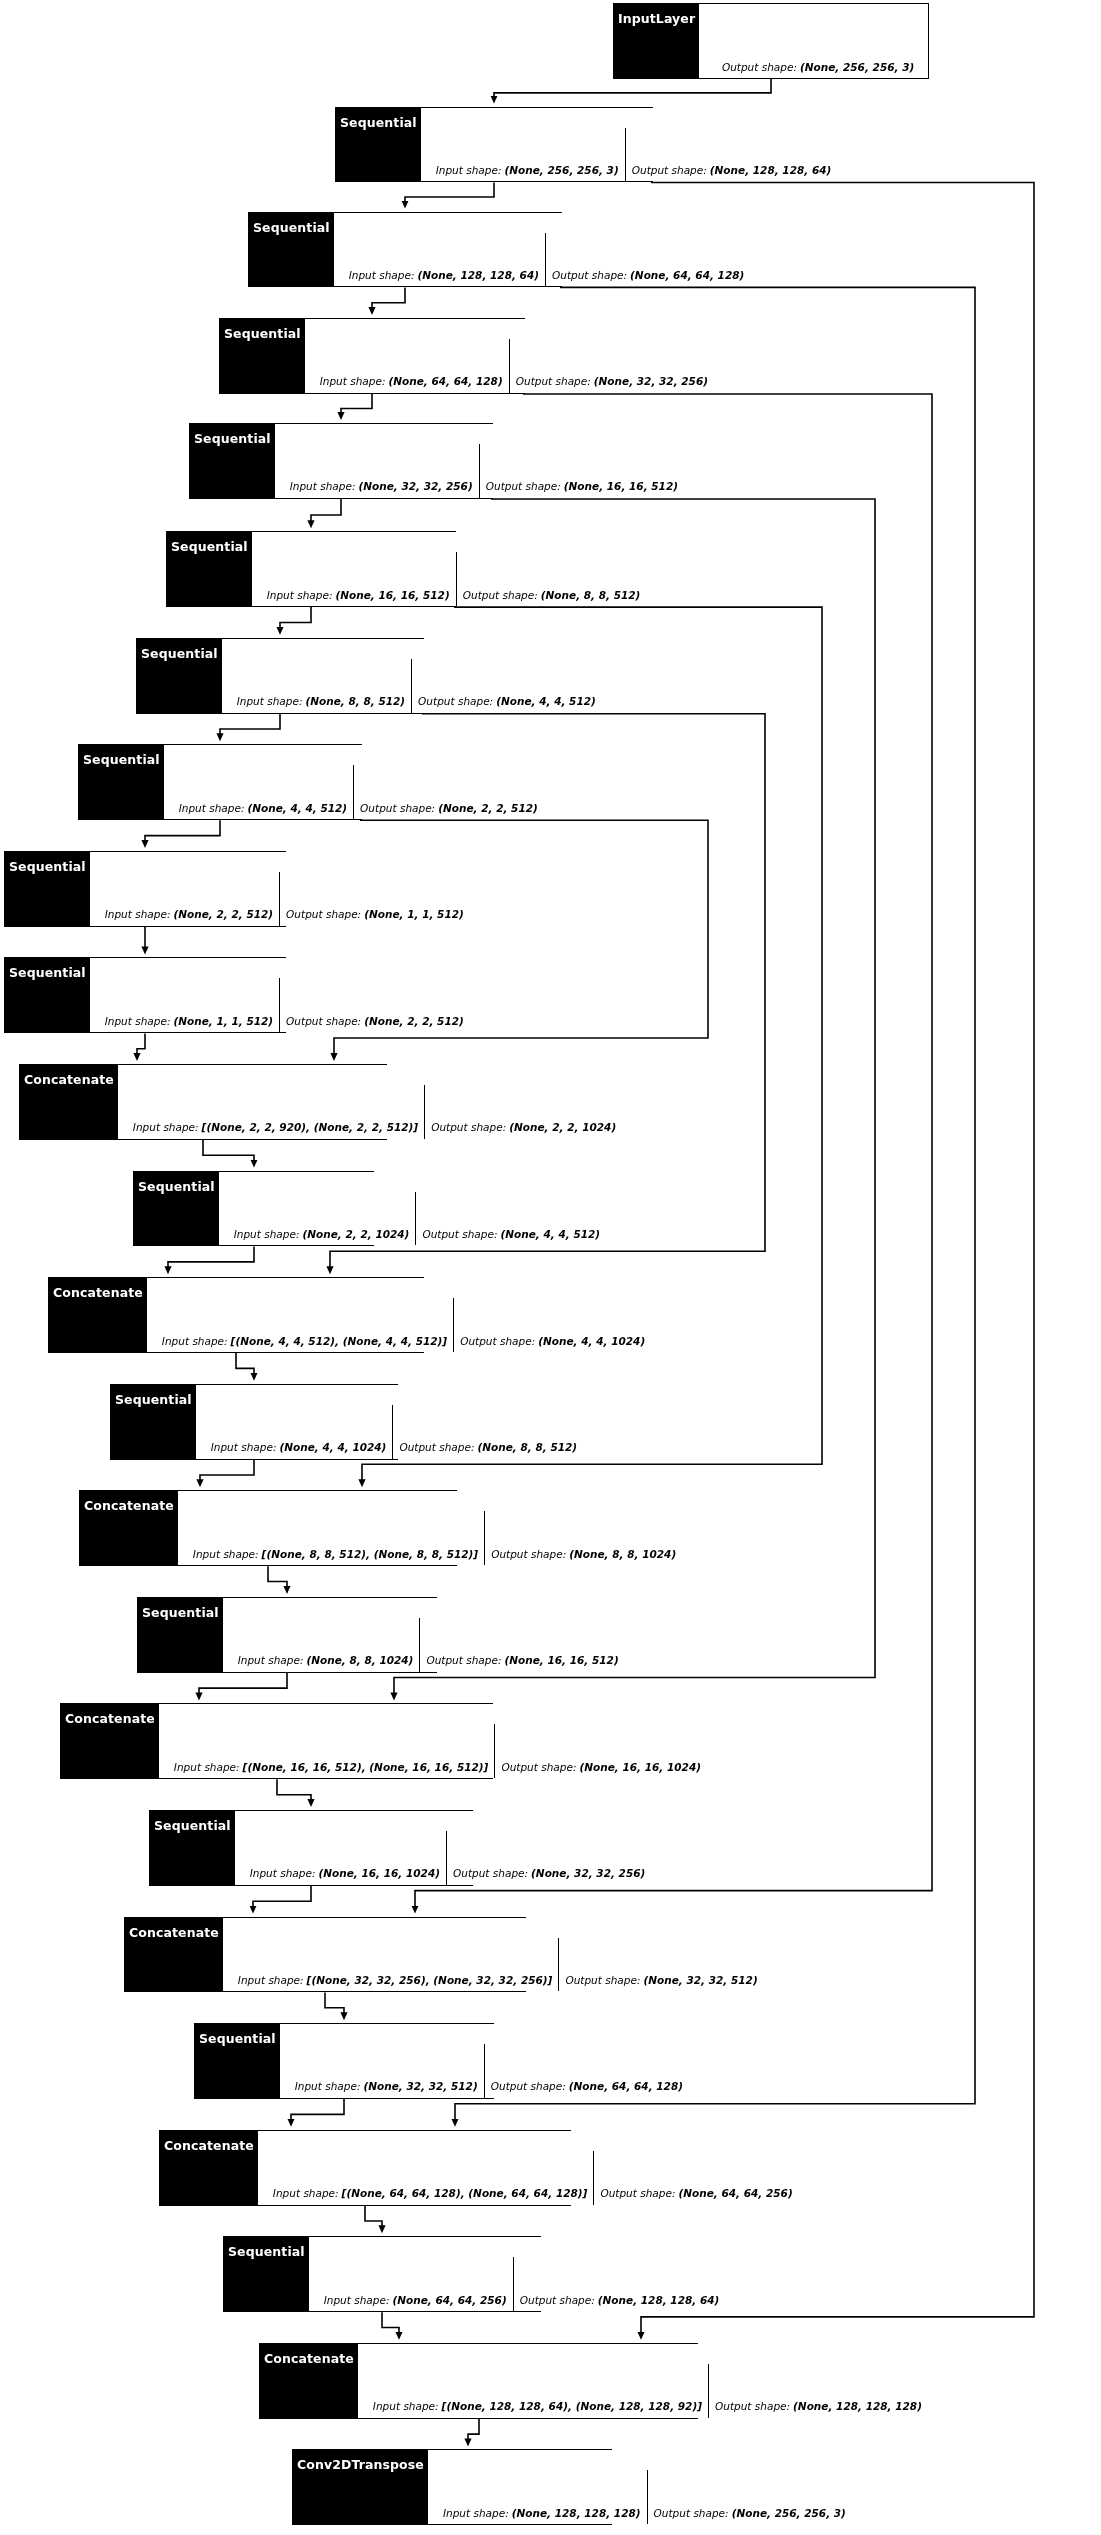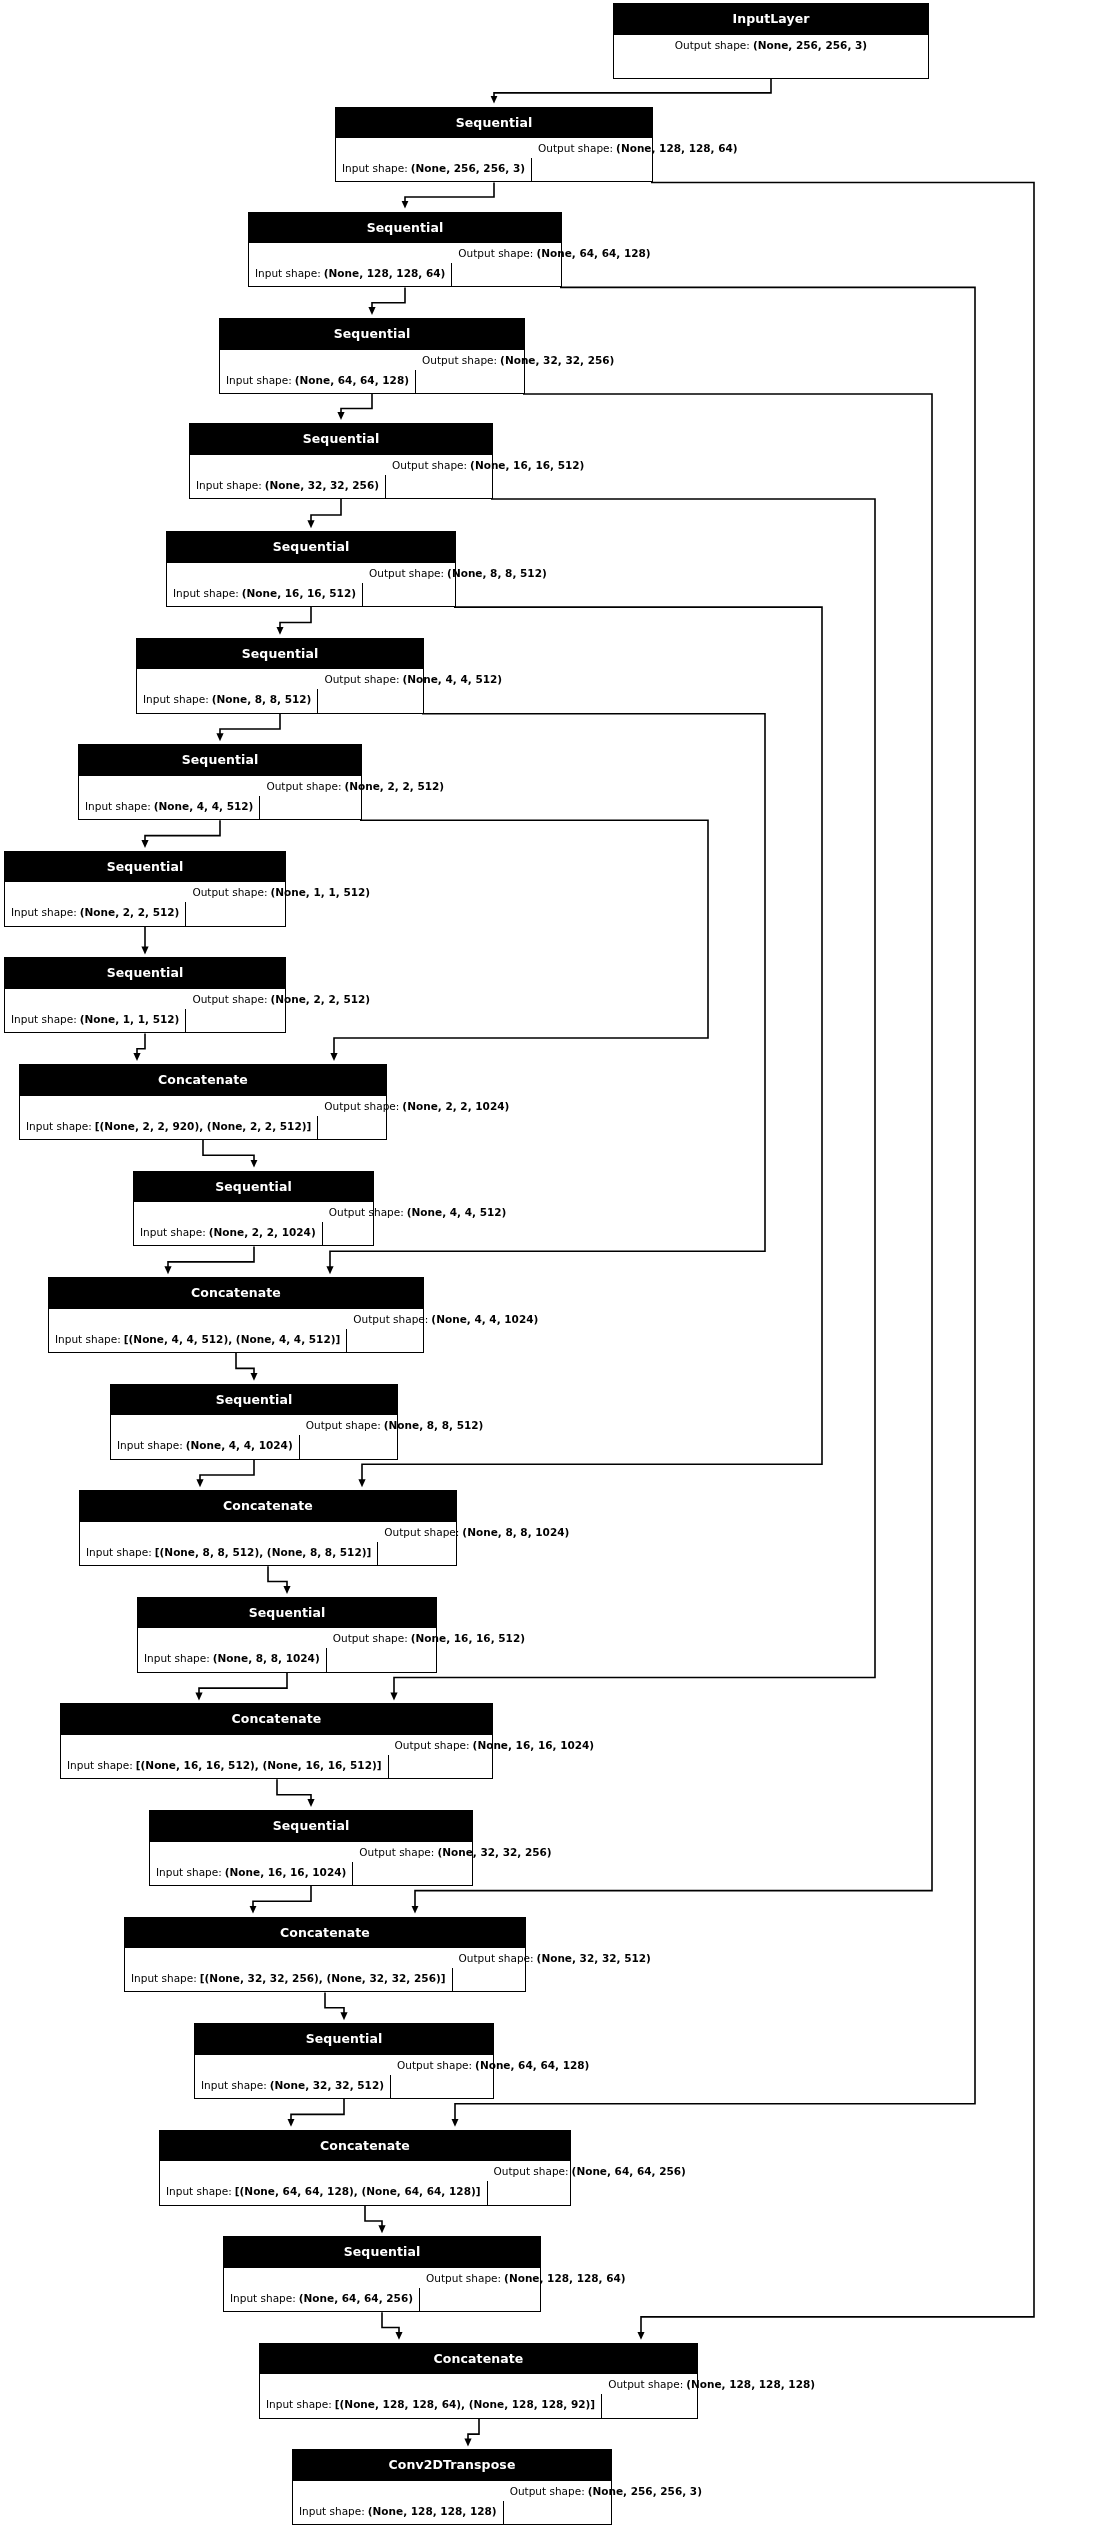--- a/index.html
+++ b/index.html
@@ -24,22 +24,22 @@
     width: 1101px;
     height: 2535px;
     pointer-events: none;
   }
   .node {
     position: absolute;
     box-sizing: border-box;
     border: 1px solid #000000;
     background: #ffffff;
     display: flex;
-    flex-direction: column;
     z-index: 2;
+    gap: 9px;
   }
   .node-title {
     background: #000000;
     color: #ffffff;
     font-weight: bold;
     font-size: 12.5px;
     text-align: center;
     line-height: 1;
     padding: 9px 4px 9px 4px;
     letter-spacing: 0.1px;
@@ -47,28 +47,29 @@
   }
   .node-body {
     display: flex;
     flex-direction: row;
     background: #ffffff;
     flex: 1 1 auto;
   }
   .shape-cell {
     box-sizing: border-box;
     display: flex;
-    align-items: flex-start;
+    align-items: flex-end;
     justify-content: center;
     padding: 5px 6px;
     font-size: 10.5px;
     color: #000000;
     white-space: nowrap;
     line-height: 1.1;
     flex: 1 1 auto;
+    font-style: italic;
   }
   .shape-cell.in-cell {
     border-right: 1px solid #000000;
     margin-top: 20px;
   }
   .shape-cell .lbl {
     font-weight: normal;
   }
   .shape-cell .val {
     font-weight: bold;

